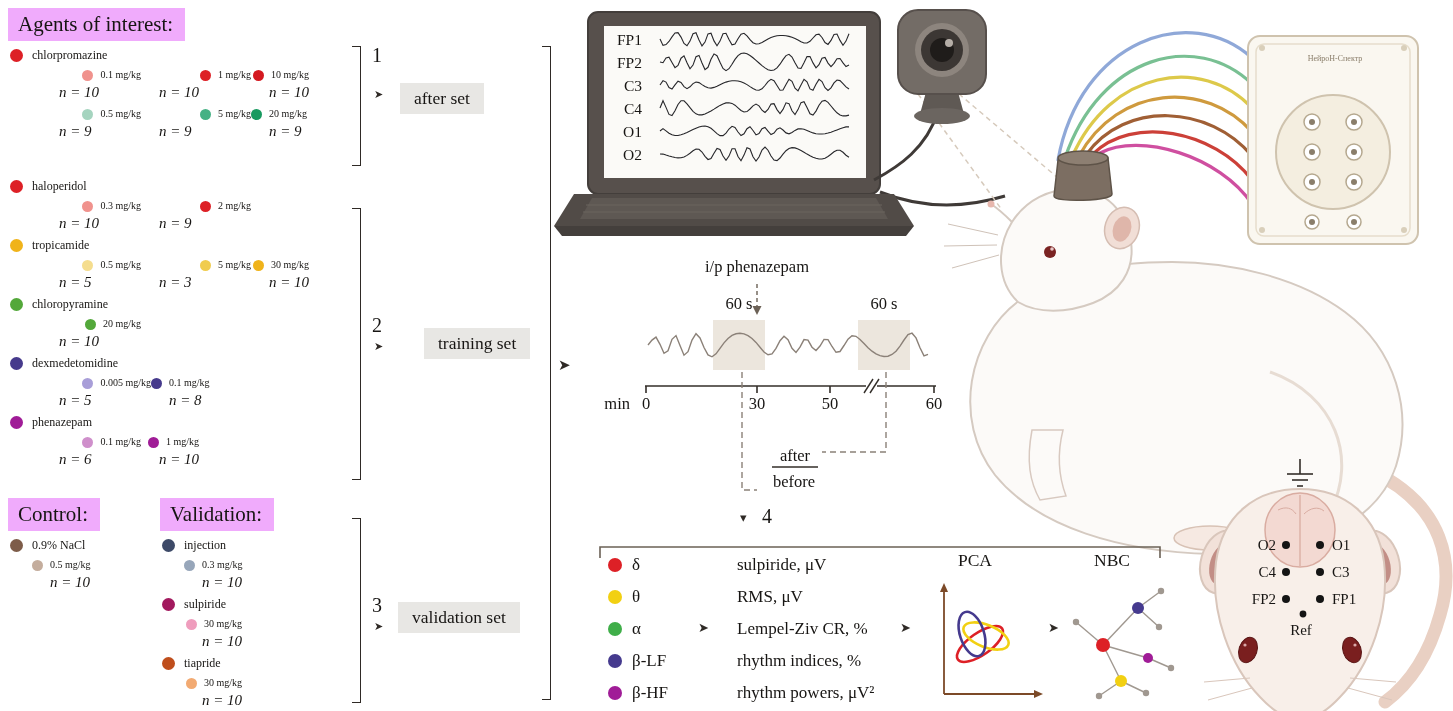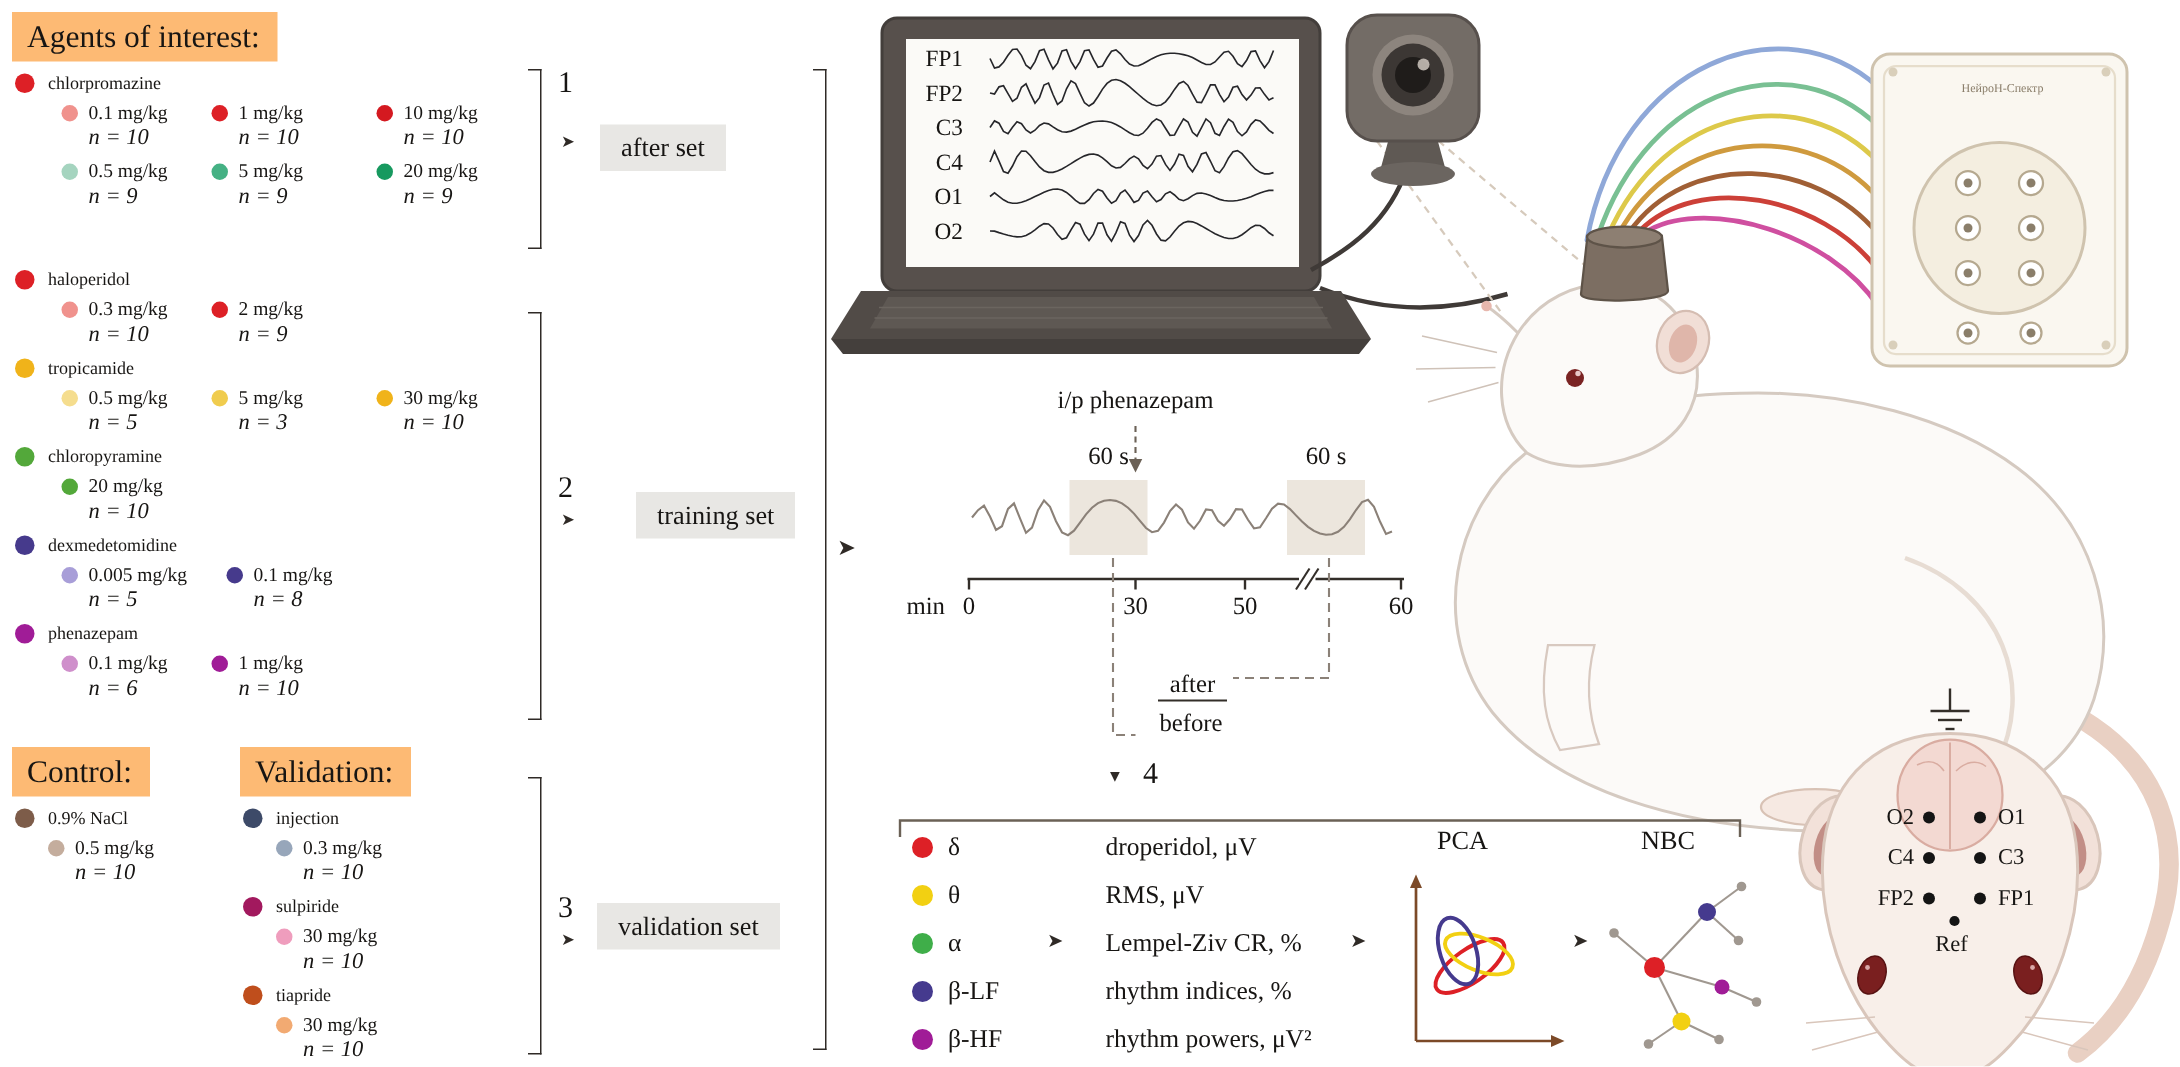--- a/index.html
+++ b/index.html
@@ -1,27 +1,27 @@
 <!DOCTYPE html>
 <html><head>
 <meta charset="utf-8">
 <style>
   *{margin:0;padding:0;box-sizing:border-box;}
   html,body{background:#ffffff;}
   body{font-family:"Liberation Serif",serif;color:#171513;}
   #canvas{position:relative;width:1453px;height:711px;background:#ffffff;overflow:hidden;}
   svg{position:absolute;left:0;top:0;}
-  .hdr{display:inline-block;background:#fdba74;padding:3px 12px 4px 10px;font-size:21px;line-height:26px;}
+  .hdr{display:inline-block;background:#f0abfc;padding:3px 12px 4px 10px;font-size:21px;line-height:26px;}
   .sec{position:absolute;}
   .agent{margin:5px 0 3px 2px;}
   .aname{display:flex;align-items:center;gap:9px;font-size:12px;line-height:19px;}
   .dot{width:13px;height:13px;border-radius:50%;flex:0 0 auto;}
   .dot.sm{width:11px;height:11px;}
   .doses{display:flex;padding-left:31px;margin-top:1px;}
-  .dose .dl{display:flex;align-items:center;gap:7px;font-size:13px;line-height:18px;}
+  .dose .dl{display:flex;align-items:center;gap:7px;font-size:10px;line-height:18px;justify-content:flex-end;}
   .dose .nl{font-style:italic;font-size:15px;line-height:16px;padding-left:18px;}
   .w1{width:100px;}.w2{width:110px;}
   .vsec .doses{padding-left:22px;}
   .bracket{position:absolute;width:9px;border:1.7px solid #2f2a26;border-left:none;}
   .setnum{position:absolute;font-size:20px;line-height:22px;}
   .arrow{position:absolute;color:#2f2a26;font-family:"DejaVu Sans",sans-serif;}
   .setbox{position:absolute;background:#e8e7e4;padding:5px 14px;font-size:17.5px;line-height:21px;}
   .lbl{position:absolute;font-size:16.5px;line-height:20px;}
   .lbl.small{font-size:15px;line-height:18px;}
   .lbl.tiny{font-size:8px;line-height:9px;color:#8a7e6a;}
@@ -536,21 +536,21 @@
       <span class="rdot" style="background: rgb(69, 58, 142);"></span>
       <span>β-LF</span>
     </div>
   <div class="rrow" style="left:608px;top:682px;">
       <span class="rdot" style="background: rgb(160, 28, 151);"></span>
       <span>β-HF</span>
     </div>
 
   <div class="arrow" style="left:698px;top:620px;font-size:13px;">➤</div>
 
-  <div class="metric" style="left:737px;top:554px;">droperidol, μV</div>
+  <div class="metric" style="left:737px;top:554px;">sulpiride, μV</div>
   <div class="metric" style="left:737px;top:586px;">RMS, μV</div>
   <div class="metric" style="left:737px;top:618px;">Lempel-Ziv CR, %</div>
   <div class="metric" style="left:737px;top:650px;">rhythm indices, %</div>
   <div class="metric" style="left:737px;top:682px;">rhythm powers, μV²</div>
 
   <div class="arrow" style="left:900px;top:620px;font-size:13px;">➤</div>
   <div class="lbl ctr" style="left:940px;top:550px;width:70px;font-size:17.5px;">PCA</div>
   <div class="arrow" style="left:1048px;top:620px;font-size:13px;">➤</div>
   <div class="lbl ctr" style="left:1077px;top:550px;width:70px;font-size:17.5px;">NBC</div>
 

